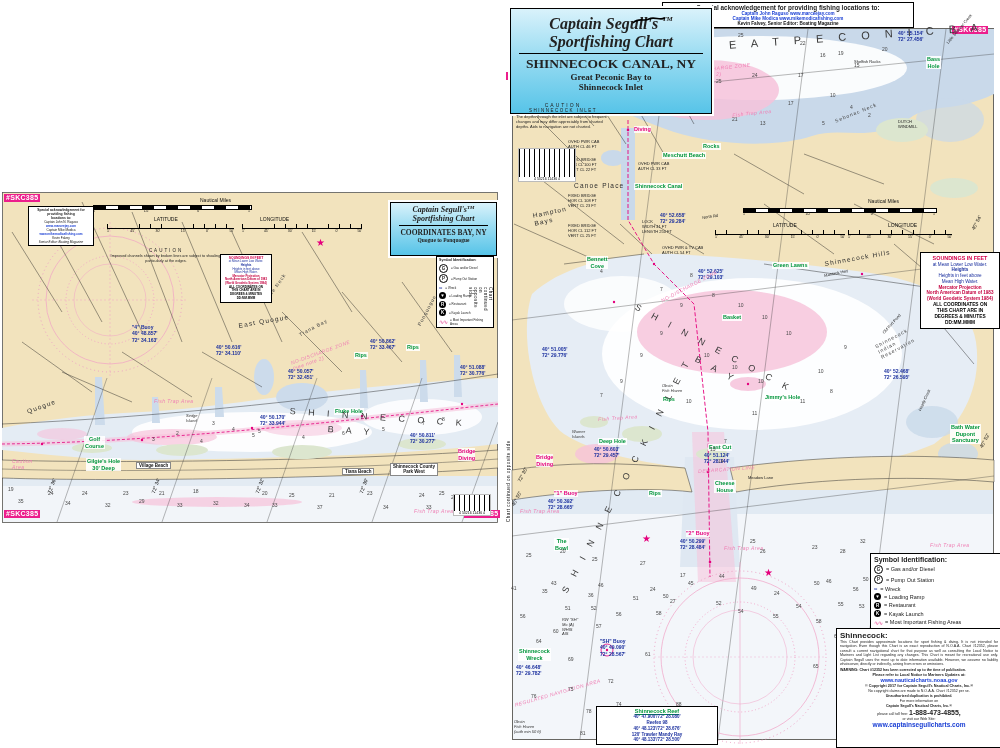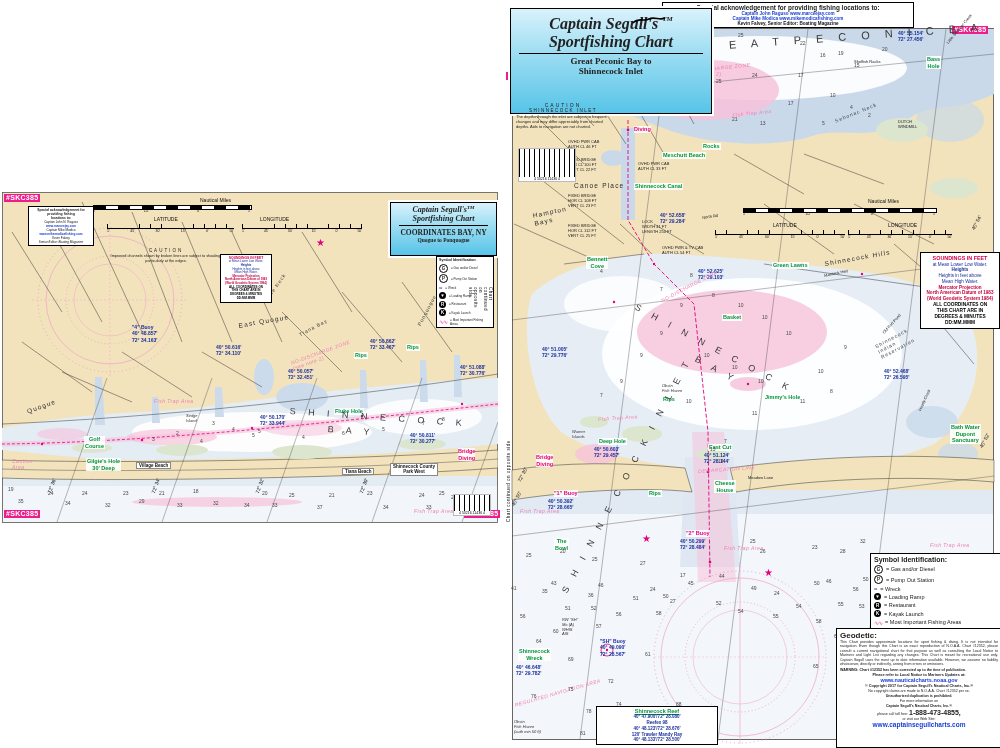--- a/index.html
+++ b/index.html
@@ -709,20 +709,21 @@
       <div class="ack-line" style="font-size:4.6px;font-weight:bold;">Kevin Falvey, Senior Editor: Boating Magazine</div>
     </div>
 
     <div class="box titlebox" style="left:8px;top:6px;width:200px;height:96px;padding:4px 0;">
       <svg width="36" height="10" viewBox="0 0 36 10" style="position:absolute;left:120px;top:6px;">
           <path d="M2,8 C8,2 13,7 18,4 C23,1 29,6 34,3" stroke="#000" stroke-width="1.6" fill="none"></path>
         </svg>
       <div style="font-size:16px;margin-top:2px;" class="brand1"><span>Captain Segull's</span> <span class="brand-tm" style="font-size:7px;">TM</span></div>
       <div style="font-size:16px;" class="brand1">Sportfishing Chart</div>
       <div class="tb-divider"></div>
+      <div class="tb-title" style="font-size:13.5px;">SHINNECOCK CANAL, NY</div>
       <div class="tb-sub" style="font-size:9px;">Great Peconic Bay to</div>
       <div class="tb-sub" style="font-size:9px;">Shinnecock Inlet</div>
     </div>
 
     <div class="cautionblk" style="left:14px;top:100px;width:94px;">
       <div class="ca-t1">CAUTION</div>
       <div class="ca-t2">SHINNECOCK  INLET</div>
       <div class="ca-body">The depths through the inlet are subject to
 frequent changes and may differ appreciably
 from charted depths.
@@ -806,21 +807,21 @@
             <span>= Kayak Launch</span>
           </div>
           <div class="symrow">
             <span class="symicon pinkline">∿∿</span>
             <span>= Most Important Fishing Areas</span>
           </div>
         </div>
     </div>
 
     <div class="box attbox" style="left:334px;top:626px;width:158px;height:114px;">
-      <div class="att-title">Geodetic:</div>
+      <div class="att-title">Shinnecock:</div>
       <div class="att-body">This Chart provides approximate locations for sport fishing &amp; diving. It is not intended for navigation. Even though this Chart is an exact reproduction of N.O.A.A. Chart #12352, please consult a current navigational chart for that purpose as well as consulting the Local Notice to Mariners and Light List regarding any changes. This Chart is meant for recreational use only. Captain Segull uses the most up to date information available. However, we assume no liability whatsoever, directly or indirectly, arising from errors or omissions.</div>
       <div class="att-warn">WARNING:  Chart #12352 has been corrected up to the time of publication.</div>
       <div class="att-line">Please refer to Local Notice to Mariners Updates at:</div>
       <div class="att-url">www.nauticalcharts.noaa.gov</div>
       <div class="att-line">© Copyright 2017 for Captain Segull's Nautical Charts, Inc.®</div>
       <div class="att-sm">No copyright claims are made to N.O.A.A. Chart #12352 per se.</div>
       <div class="att-sm" style="font-weight:bold;">Unauthorized duplication is prohibited.</div>
       <div class="att-sm">For more information on</div>
       <div class="att-sm" style="font-weight:bold;">Captain Segull's Nautical Charts, Inc.®</div>
       <div class="att-sm"><span>please call toll free:</span> <span class="att-phone">1-888-473-4855,</span></div>

